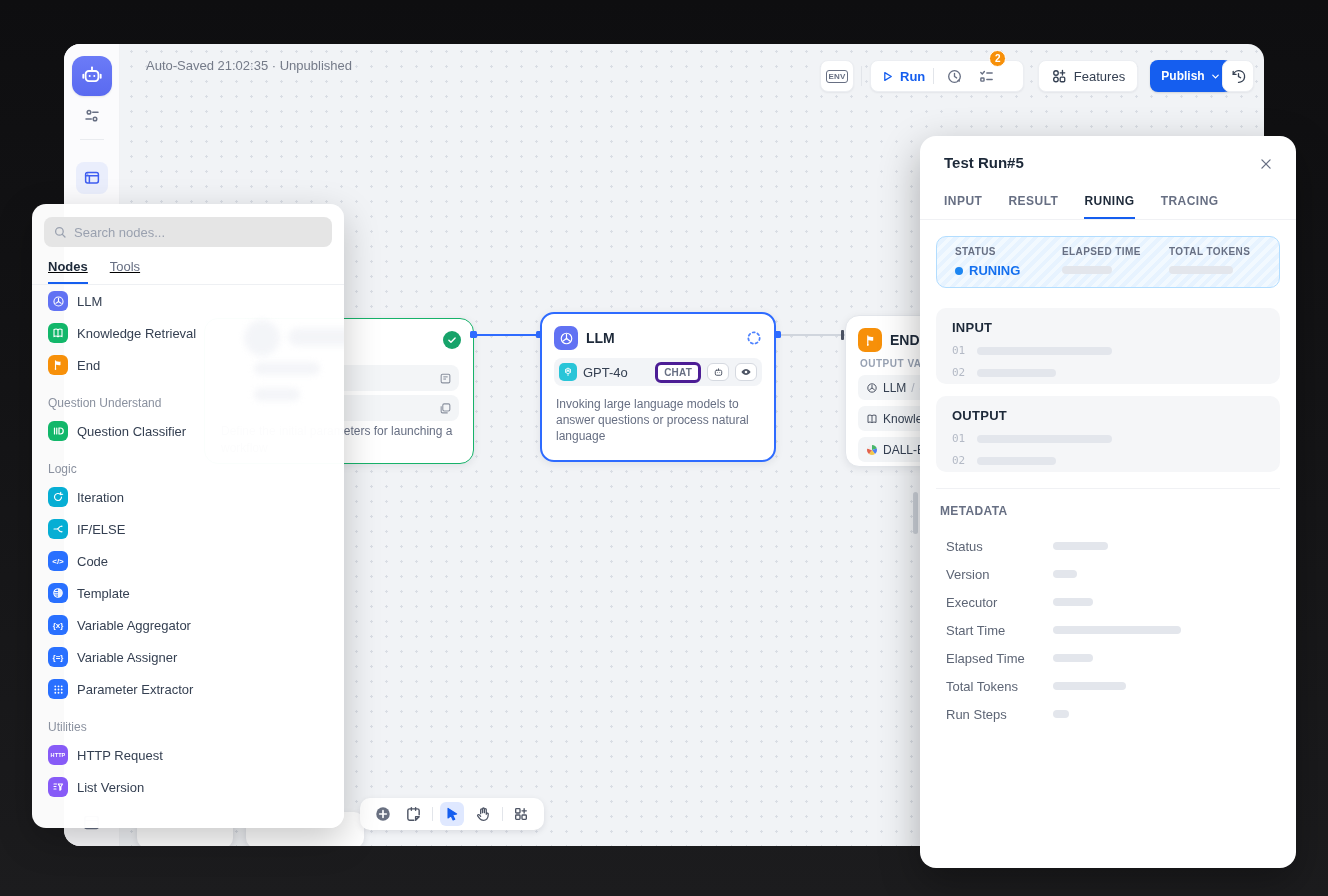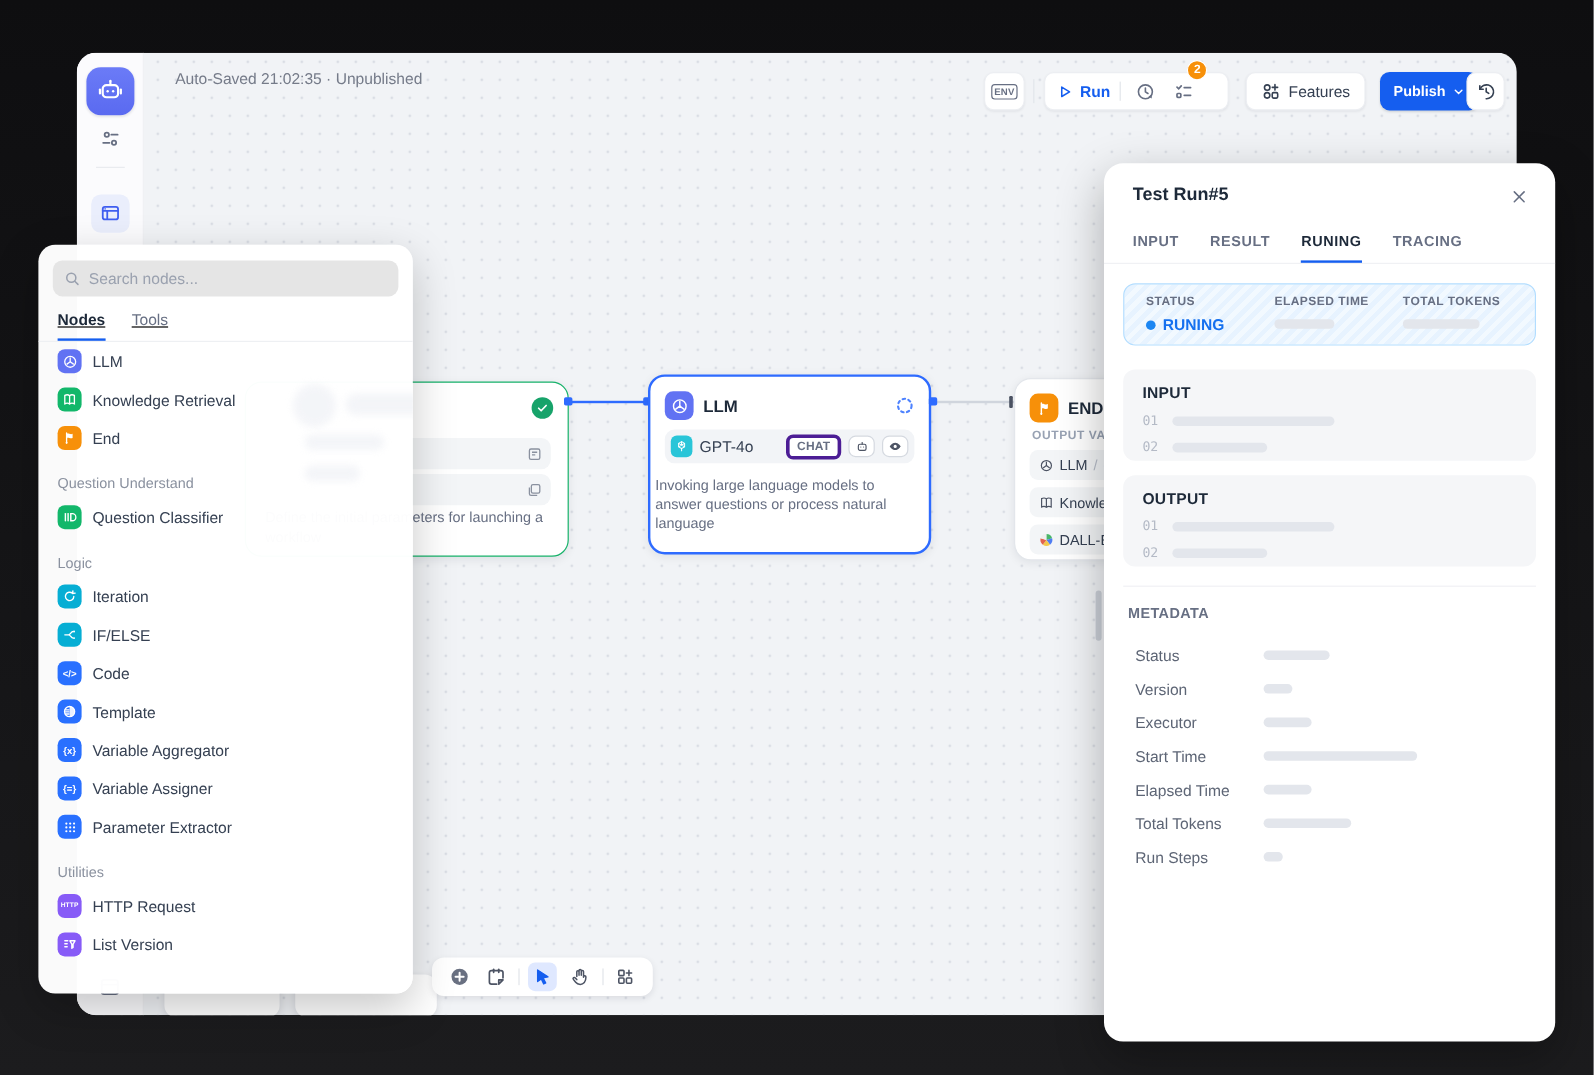--- a/index.html
+++ b/index.html
@@ -72,21 +72,21 @@
     justify-content:center; color:#fff; flex:none; }
   .node-title { font-size:14px; font-weight:700; color:#1d2939; }
   .spinner { margin-left:auto; }
   .model-row { margin:0 12px; height:28px; background:#f2f4f7; border-radius:8px;
     display:flex; align-items:center; gap:6px; padding:0 5px; }
   .model-name { font-size:13px; color:#354052; }
   .chat-badge { margin-left:auto; font-size:10px; font-weight:600; color:#676f83;
     border:3px solid #4c1d95; background:#fff; border-radius:6px; padding:2px 6px; letter-spacing:.02em; }
   .pill-ico { width:22px; height:18px; border:1px solid #d5d9e0; background:#fff; border-radius:6px;
     display:flex; align-items:center; justify-content:center; color:#4d5464; }
-  .llm-desc { padding:10px 14px 0 4px; font-size:12px; line-height:16px; color:#676f83; }
+  .llm-desc { padding:10px 14px 0 14px; font-size:12px; line-height:16px; color:#676f83; }
 
   .end-node { left:781px; top:271px; width:168px; height:152px; border:1px solid #e3e6eb; }
   .out-label { padding:2px 14px 0 14px; font-size:10px; font-weight:600; letter-spacing:.05em; color:#98a2b3; }
   .var-row { margin:6px 12px 0 12px; height:25px; background:#f3f5f7; border-radius:7px;
     display:flex; align-items:center; gap:5px; padding:0 8px; font-size:12px; color:#354052; white-space:nowrap; overflow:hidden; }
   .var-slash { color:#b6bcc8; }
   .var-x { color:#2970ff; font-weight:700; font-size:11px; font-style:italic; }
 
   .edge { position:absolute; height:2px; }
   .edge-blue { background:#2e6bff; }

